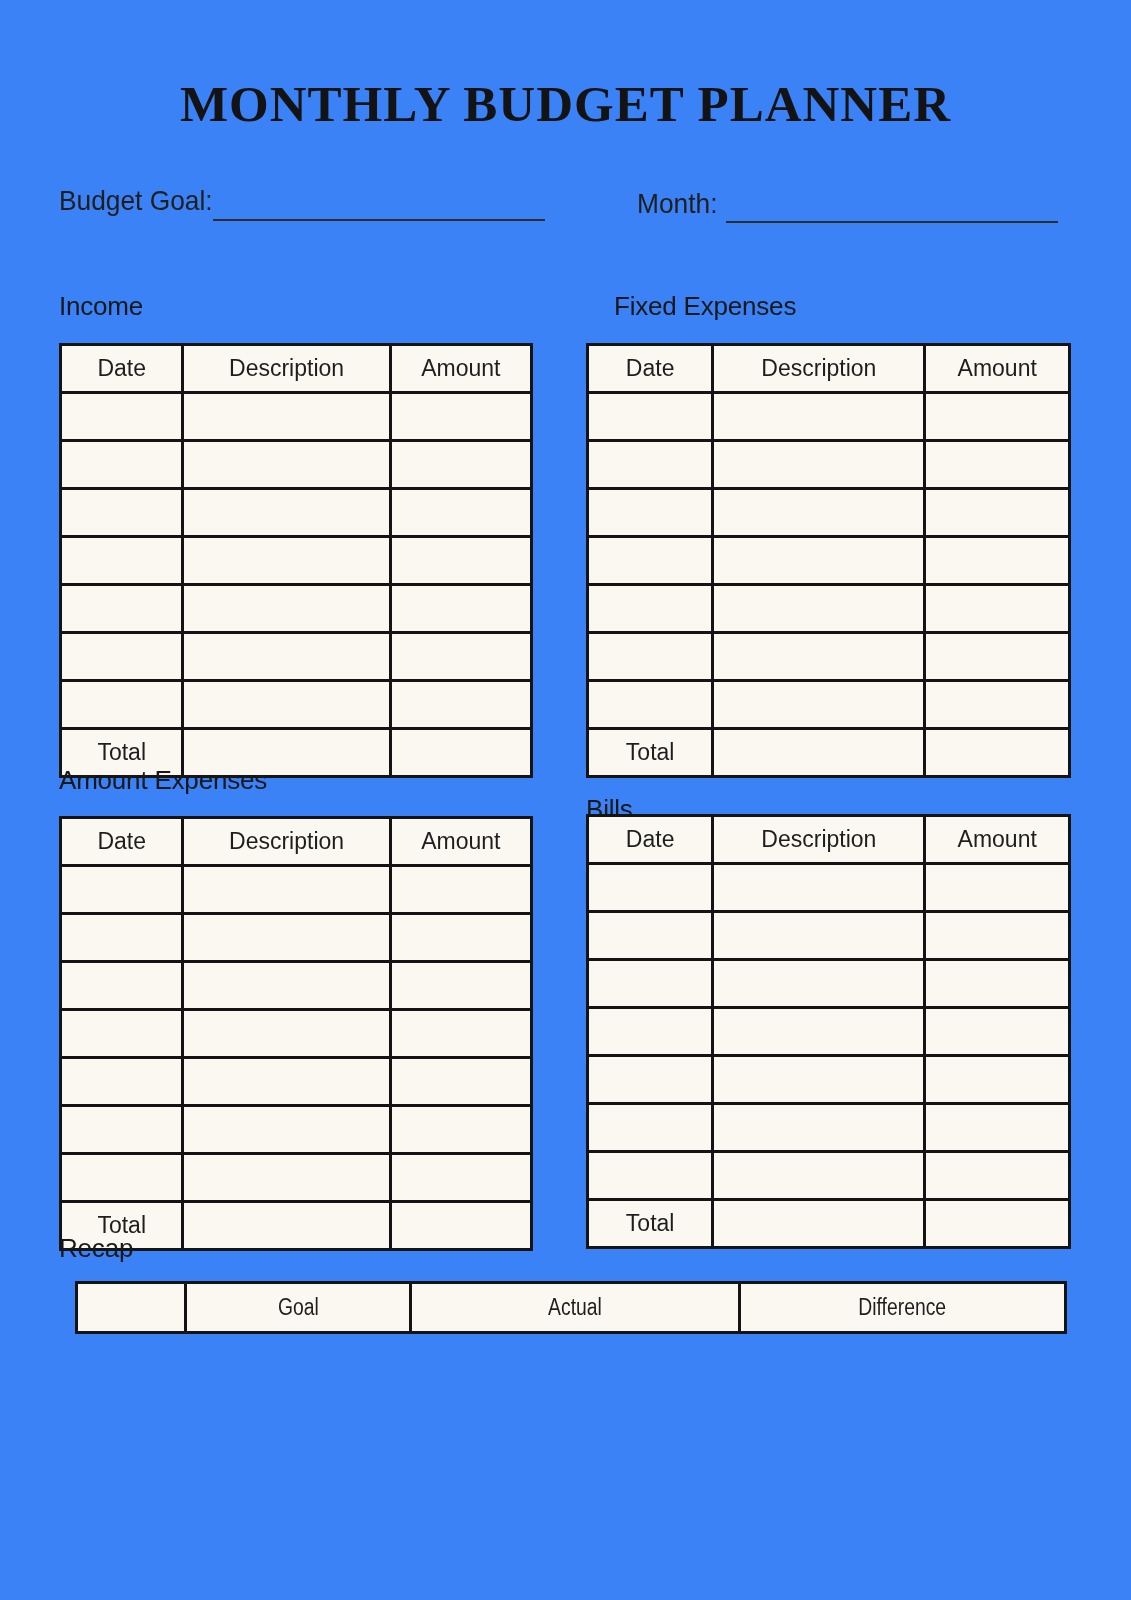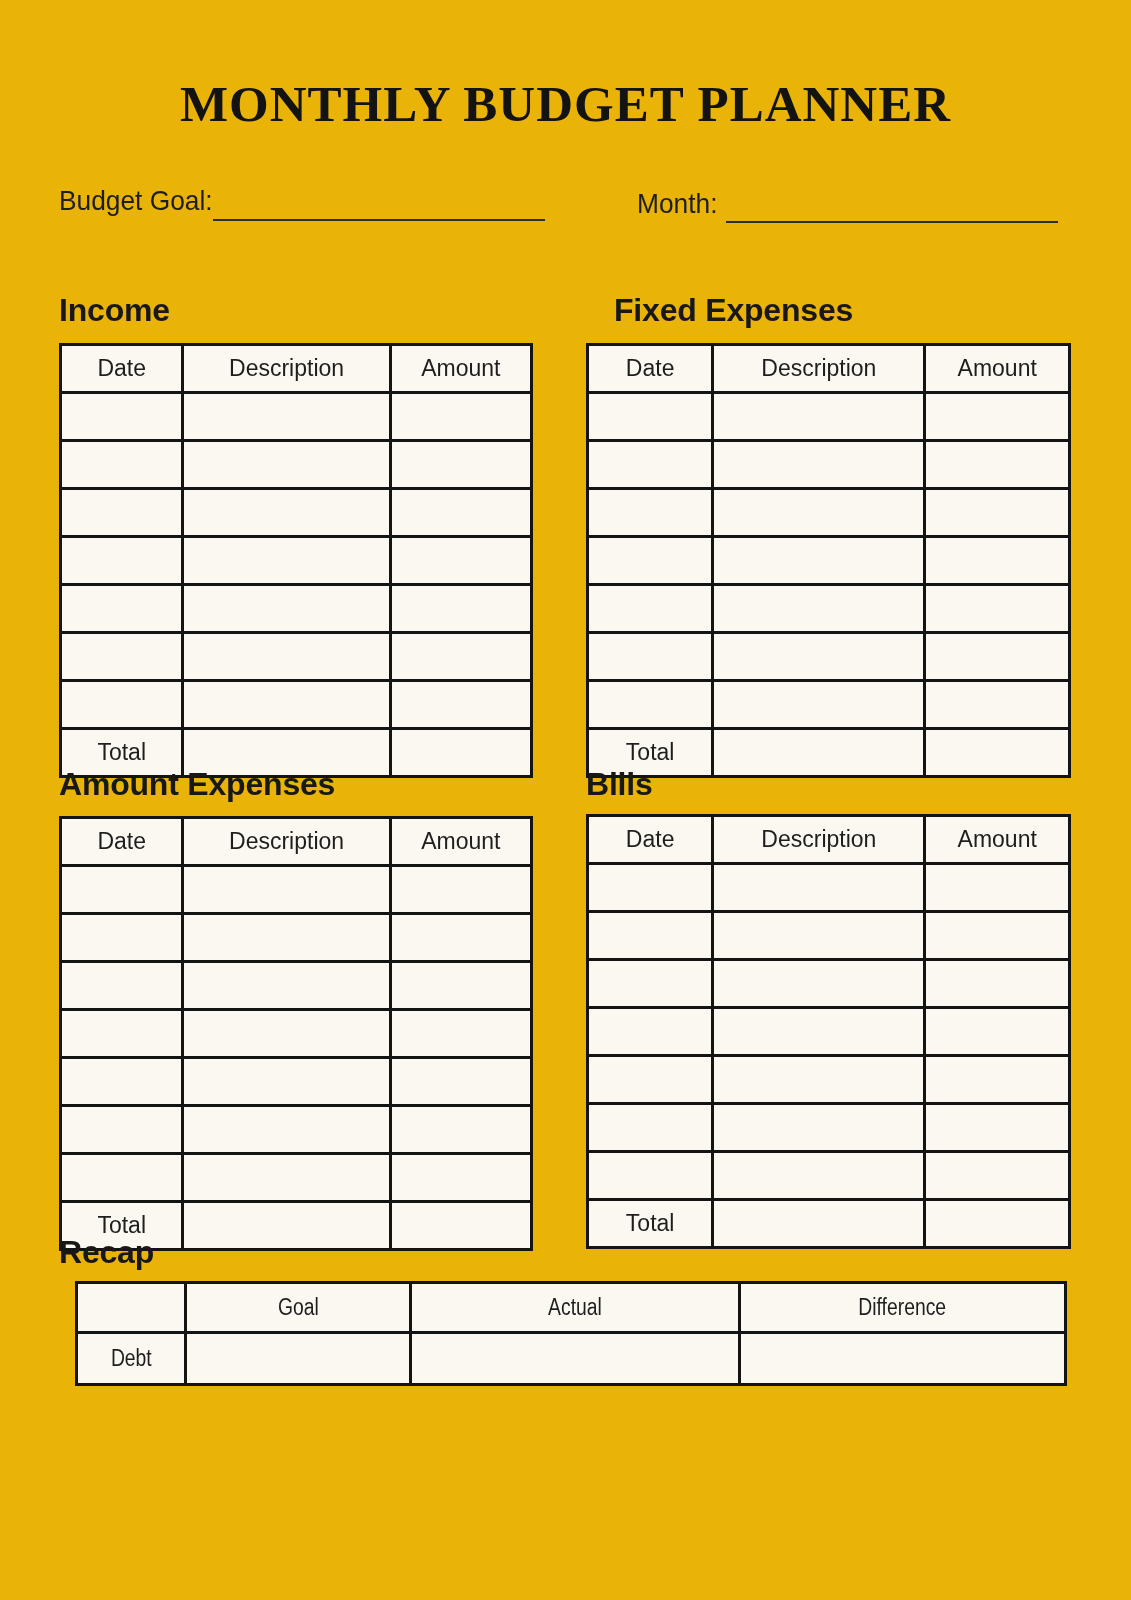--- a/index.html
+++ b/index.html
@@ -1,45 +1,45 @@
 <!DOCTYPE html>
 <html><head>
 <meta charset="utf-8">
 <style>
   html,body{margin:0;padding:0;background:#F7F3E8;}
   .page{
     position:relative;width:1131px;height:1600px;overflow:hidden;
-    background:#eab308;color:#1E1E1E;
+    background:#3b82f6;color:#1E1E1E;
     font-family:"Liberation Sans",sans-serif;
   }
   
   .title{
     position:absolute;top:76px;left:0;right:0;margin:0;
     text-align:center;
     font-family:"Liberation Serif",serif;
     font-weight:600;font-size:51px;letter-spacing:1px;color:#131313;
     line-height:1.1;
   }
   
   .field-label{position:absolute;font-size:28px;line-height:1.05;white-space:nowrap;}
   .field-label .squeeze{display:inline-block;transform:scaleX(0.94);transform-origin:left center;}
   .fill-line{position:absolute;height:30px;border-bottom:2px solid #2E2E2E;}
   #budget-goal-label{left:59px;top:186px;}
   #budget-goal-line{left:213px;top:189px;width:332px;}
   #month-label{left:637px;top:189px;}
   #month-line{left:726px;top:191px;width:332px;}
   
   .section-title{
-    position:absolute;margin:0;font-size:32px;font-weight:bold;
+    position:absolute;margin:0;font-size:26px;font-weight:normal;
     letter-spacing:-0.2px;line-height:1.15;white-space:nowrap;color:#181818;
   }
   #income-title{left:59px;top:292px;}
   #fixed-title {left:586px;top:292px;margin-left:28px;}
   #other-title {left:59px;top:766px;}
-  #bills-title {left:586px;top:766px;}
+  #bills-title {left:586px;top:795px;}
   #recap-title {left:59px;top:1234px;}
   
   table.sheet{
     position:absolute;border-collapse:collapse;table-layout:fixed;
     background:#FAF8F0;
   }
   .sheet th,.sheet td{
     border:3px solid #141414;
     font-size:23px;font-weight:normal;color:#1E1E1E;
     text-align:center;vertical-align:middle;padding:0;
@@ -322,22 +322,16 @@
       </colgroup>
     <thead>
       <tr>
         <th></th>
         <th><span class="cond">Goal</span></th>
         <th><span class="cond">Actual</span></th>
         <th><span class="cond">Difference</span></th>
       </tr>
     </thead>
     <tbody>
-      <tr>
-        <th><span class="cond">Debt</span></th>
-        <td></td>
-        <td></td>
-        <td></td>
-      </tr>
     </tbody>
   </table>
 
 </div>
 
 </body></html>

